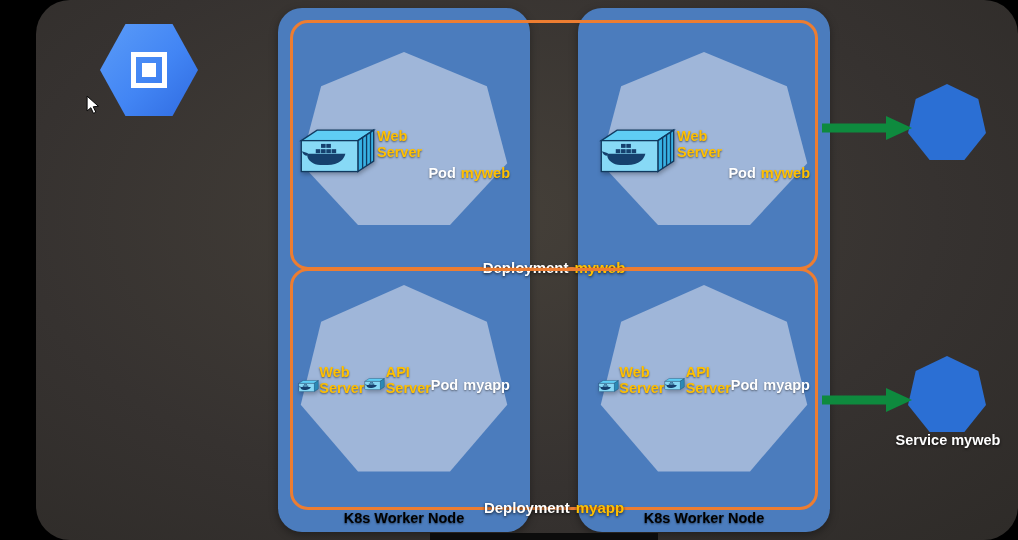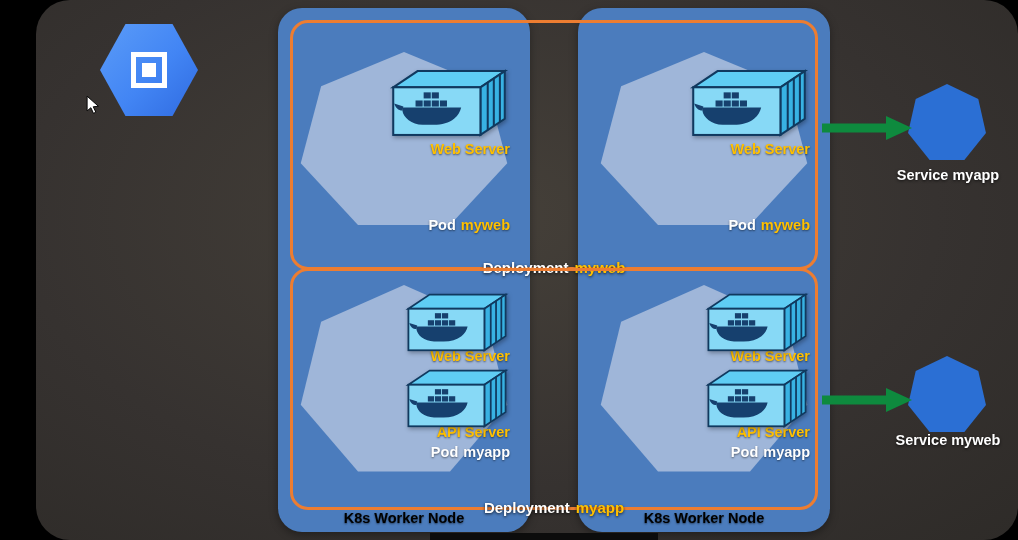--- a/index.html
+++ b/index.html
@@ -40,21 +40,21 @@
   .dep-name{color:var(--gold);}
   
   .pod{position:absolute;z-index:4;}
   .pod-tl{left:298px;top:52px;width:212px;height:182px;}
   .pod-tr{left:598px;top:52px;width:212px;height:182px;}
   .pod-bl{left:298px;top:285px;width:212px;height:196px;}
   .pod-br{left:598px;top:285px;width:212px;height:196px;}
   .pod-bg{position:absolute;inset:0;background:var(--pod-blue);
     clip-path:polygon(50% 0%,89.1% 18.8%,98.7% 61.1%,71.7% 95.1%,28.3% 95.1%,1.3% 61.1%,10.9% 18.8%);
     filter:drop-shadow(0 2px 3px rgba(0,0,0,.25));}
-  .pod-content{position:absolute;inset:0;display:flex;flex-direction:column;align-items:flex-end;}
+  .pod-content{position:absolute;inset:0;display:flex;flex-direction:row;align-items:center;}
   .docker-icon{display:block;filter:drop-shadow(1px 2px 2px rgba(0,0,0,.3));}
   .pod-top .docker-icon{width:122px;height:73px;margin-top:14px;}
   .pod-bottom .docker-icon{width:106px;height:64px;margin-top:5px;}
   .pod-bottom .docker-icon.second{margin-top:2px;}
   .container-label{color:var(--gold);font-size:14.5px;text-shadow:0 1px 2px rgba(0,0,0,.55);}
   .pod-top .container-label{margin-top:2px;}
   .pod-bottom .container-label{margin-top:-6px;}
   .pod-name{color:#fff;font-size:14.5px;text-shadow:0 1px 2px rgba(0,0,0,.5);white-space:nowrap;}
   .pod-top .pod-name{margin-top:60px;}
   .pod-bottom .pod-name{margin-top:4px;}
@@ -190,18 +190,17 @@
   <svg class="arrow arrow-1" viewBox="0 0 92 32">
     <line x1="2" y1="16" x2="68" y2="16" stroke="#0E8A3E" stroke-width="9"></line>
     <polygon points="66,4 92,16 66,28" fill="#0E8A3E"></polygon>
   </svg>
   <svg class="arrow arrow-2" viewBox="0 0 92 32">
     <line x1="2" y1="16" x2="68" y2="16" stroke="#0E8A3E" stroke-width="9"></line>
     <polygon points="66,4 92,16 66,28" fill="#0E8A3E"></polygon>
   </svg>
 
   <div class="service-shape svc-1"></div>
-  <div class="service-label svc-label-1">Service myapp</div>
   <div class="service-shape svc-2"></div>
   <div class="service-label svc-label-2">Service myweb</div>
 
   <div class="bottom-strip"></div>
 </div>
 
 </body></html>

